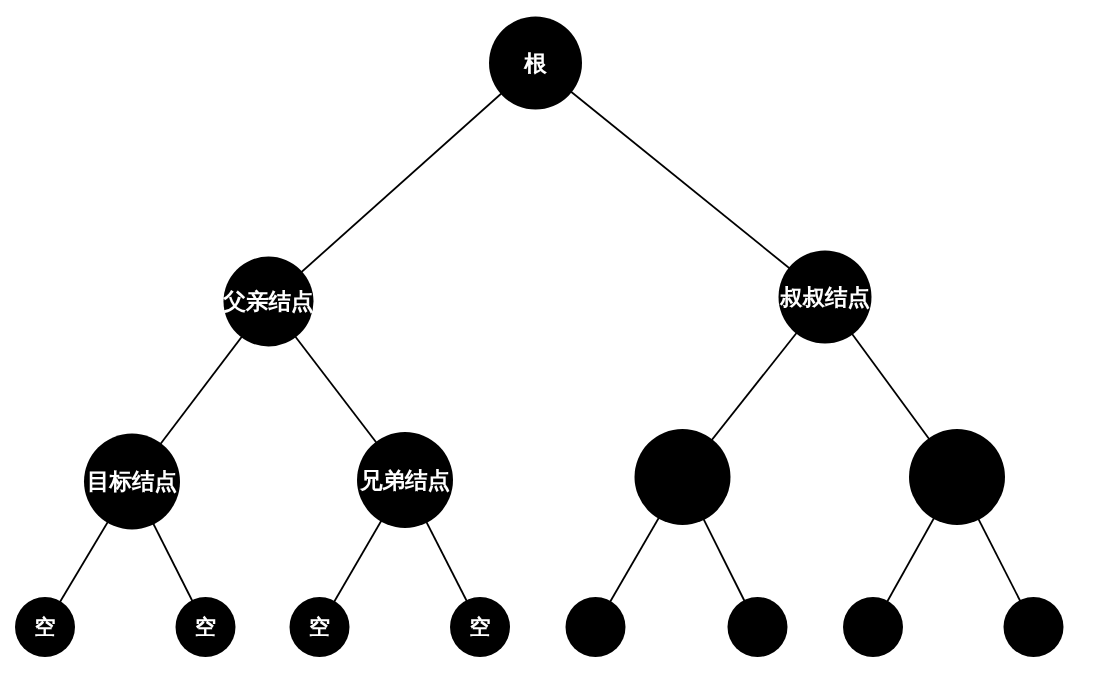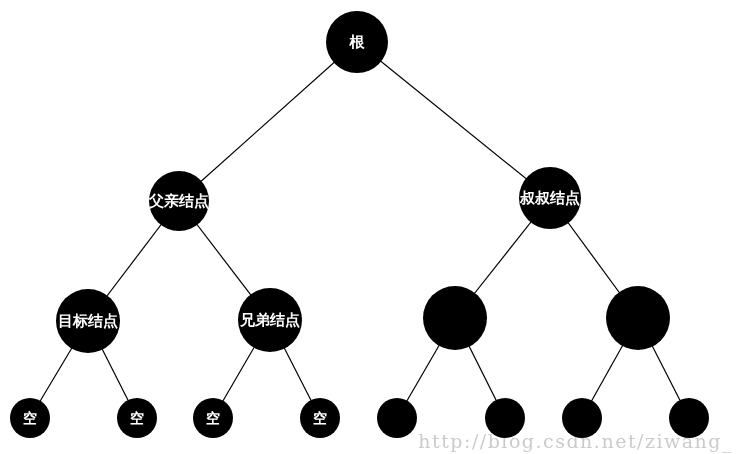--- a/index.html
+++ b/index.html
@@ -35,21 +35,20 @@
   }
   #tree-svg text {
     font-family: "Liberation Sans", sans-serif;
     font-weight: bold;
   }
 </style>
 </head>
 <body>
 
 <div id="canvas">
-  <div id="watermark">http://blog.csdn.net/ziwang_</div>
   <svg id="tree-svg" width="736" height="454" viewBox="0 0 736 454">
     <g id="edges-layer">
         <line x1="357" y1="42" x2="179" y2="201" stroke="#000000" stroke-width="1.2"></line>
         <line x1="357" y1="42" x2="550" y2="198" stroke="#000000" stroke-width="1.2"></line>
         <line x1="179" y1="201" x2="88" y2="321" stroke="#000000" stroke-width="1.2"></line>
         <line x1="179" y1="201" x2="270" y2="320" stroke="#000000" stroke-width="1.2"></line>
         <line x1="550" y1="198" x2="455" y2="318" stroke="#000000" stroke-width="1.2"></line>
         <line x1="550" y1="198" x2="638" y2="318" stroke="#000000" stroke-width="1.2"></line>
         <line x1="88" y1="321" x2="30" y2="418" stroke="#000000" stroke-width="1.2"></line>
         <line x1="88" y1="321" x2="137" y2="418" stroke="#000000" stroke-width="1.2"></line>

